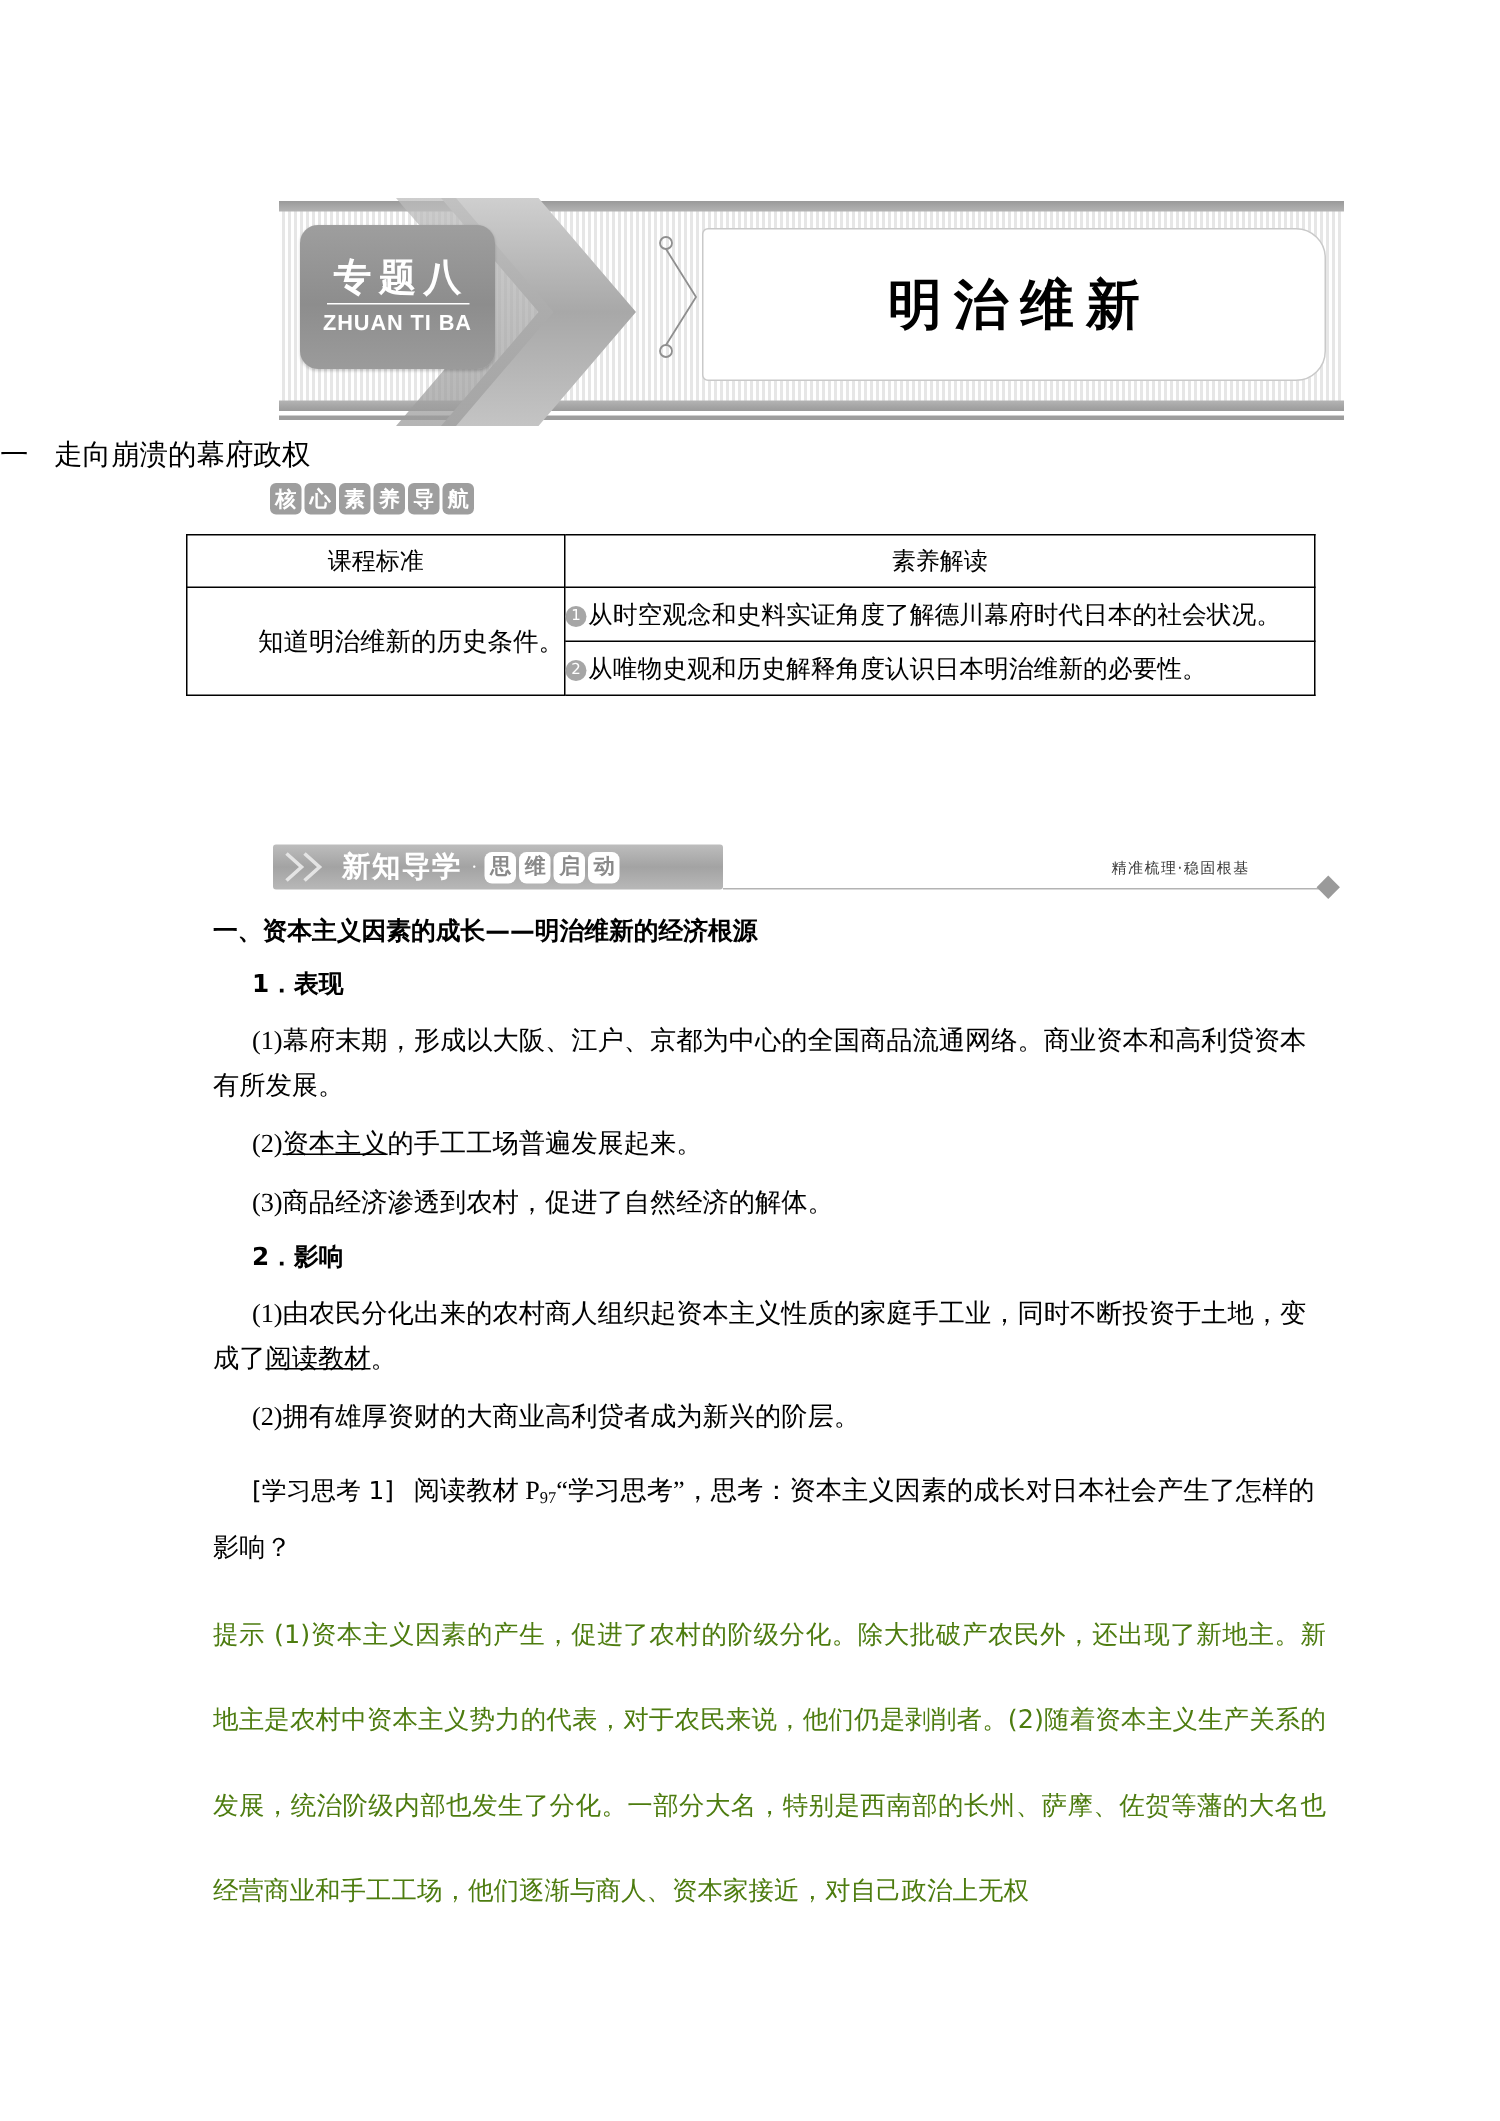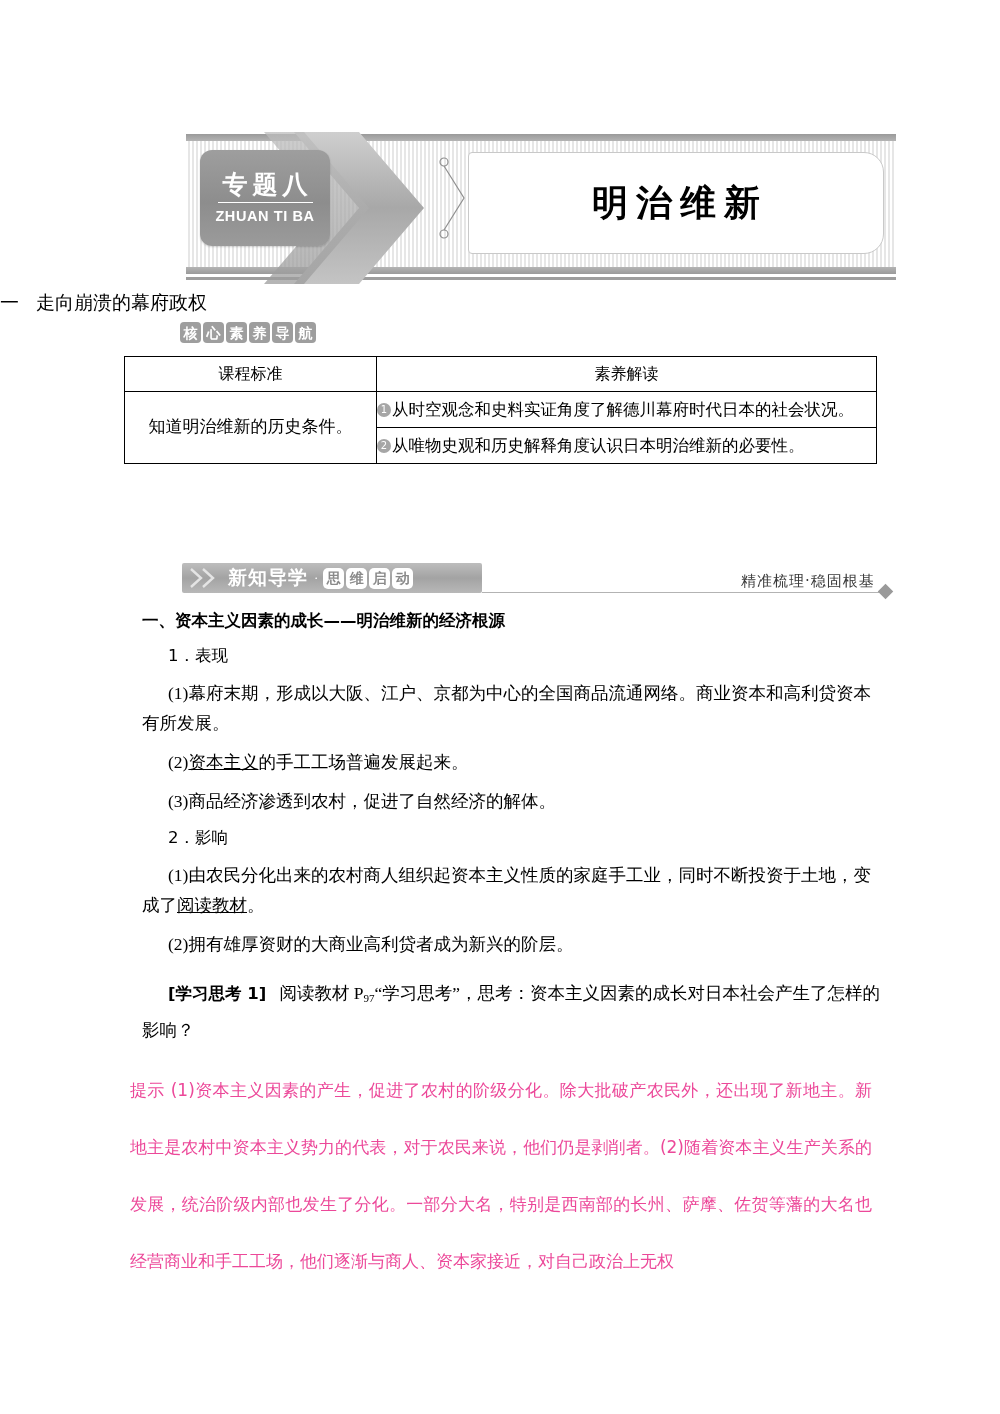--- a/index.html
+++ b/index.html
@@ -187,23 +187,23 @@
   .col-a { width: 252px; }
   .col-b { width: 500px; }
   .th-cell {
     height: 34px;
     text-align: center;
     font-family: "DejaVu Sans", sans-serif;
     font-size: 16px;
     color: #000;
   }
   .left-cell {
-    text-align: center;
+    text-align: right;
     vertical-align: middle;
-    font-family: Liberation Mono, monospace;
+    font-family: Liberation Sans, sans-serif;
     font-size: 17px;
     line-height: 44px;
     padding: 6px 40px;
   }
   .lit-item {
     font-family: "DejaVu Sans", sans-serif;
     font-size: 16.5px;
     line-height: 35px;
     padding: 8px 10px 8px 9px;
     vertical-align: top;
@@ -268,21 +268,21 @@
     display: flex;
     align-items: center;
     justify-content: center;
     line-height: 1;
   }
   .sec-right-text {
     position: absolute;
     left: 741px;
     top: 572px;
     font-family: "DejaVu Sans", sans-serif;
-    font-size: 15px;
+    font-size: 10px;
     color: #3a3a3a;
     letter-spacing: 1px;
   }
   .sec-rule {
     position: absolute;
     left: 482px;
     top: 592px;
     width: 398px;
     height: 1px;
     background: #b3b3b3;
@@ -306,21 +306,21 @@
   }
   .p-head {
     font-family: "DejaVu Sans", sans-serif;
     font-weight: bold;
     font-size: 16.5px;
     margin: 0 0 9px 0;
     line-height: 26px;
   }
   .p-sub {
     font-family: "DejaVu Sans", sans-serif;
-    font-weight: normal;
+    font-weight: bold;
     font-size: 16.5px;
     margin: 0 0 9px 0;
     line-height: 26px;
     text-indent: 26px;
   }
   .p-item {
     font-family: "Liberation Serif", serif;
     font-size: 17.5px;
     margin: 0 0 9px 0;
     line-height: 30px;
@@ -330,38 +330,38 @@
 
   .p-think {
     font-family: "Liberation Serif", serif;
     font-size: 17.5px;
     margin: 18px 0 0 0;
     line-height: 32px;
     text-indent: 26px;
   }
   .p-think .tag {
     font-family: "DejaVu Sans", sans-serif;
-    font-weight: bold;
+    font-weight: normal;
     font-size: 16.5px;
   }
   .p-think sub {
     font-size: 11px;
     vertical-align: -3px;
   }
 
   
   .hint-block {
     position: absolute;
-    left: 130px;
+    left: 142px;
     top: 1062px;
     width: 742px;
     font-family: "DejaVu Sans", sans-serif;
     font-size: 17px;
     line-height: 57px;
-    color: #ec4899;
+    color: #4d7c0f;
     text-align: justify;
   }
   .hint-block .hint-label {
     margin-right: 6px;
   }
 </style>
 </head>
 <body>
 
 <div class="header-banner">

